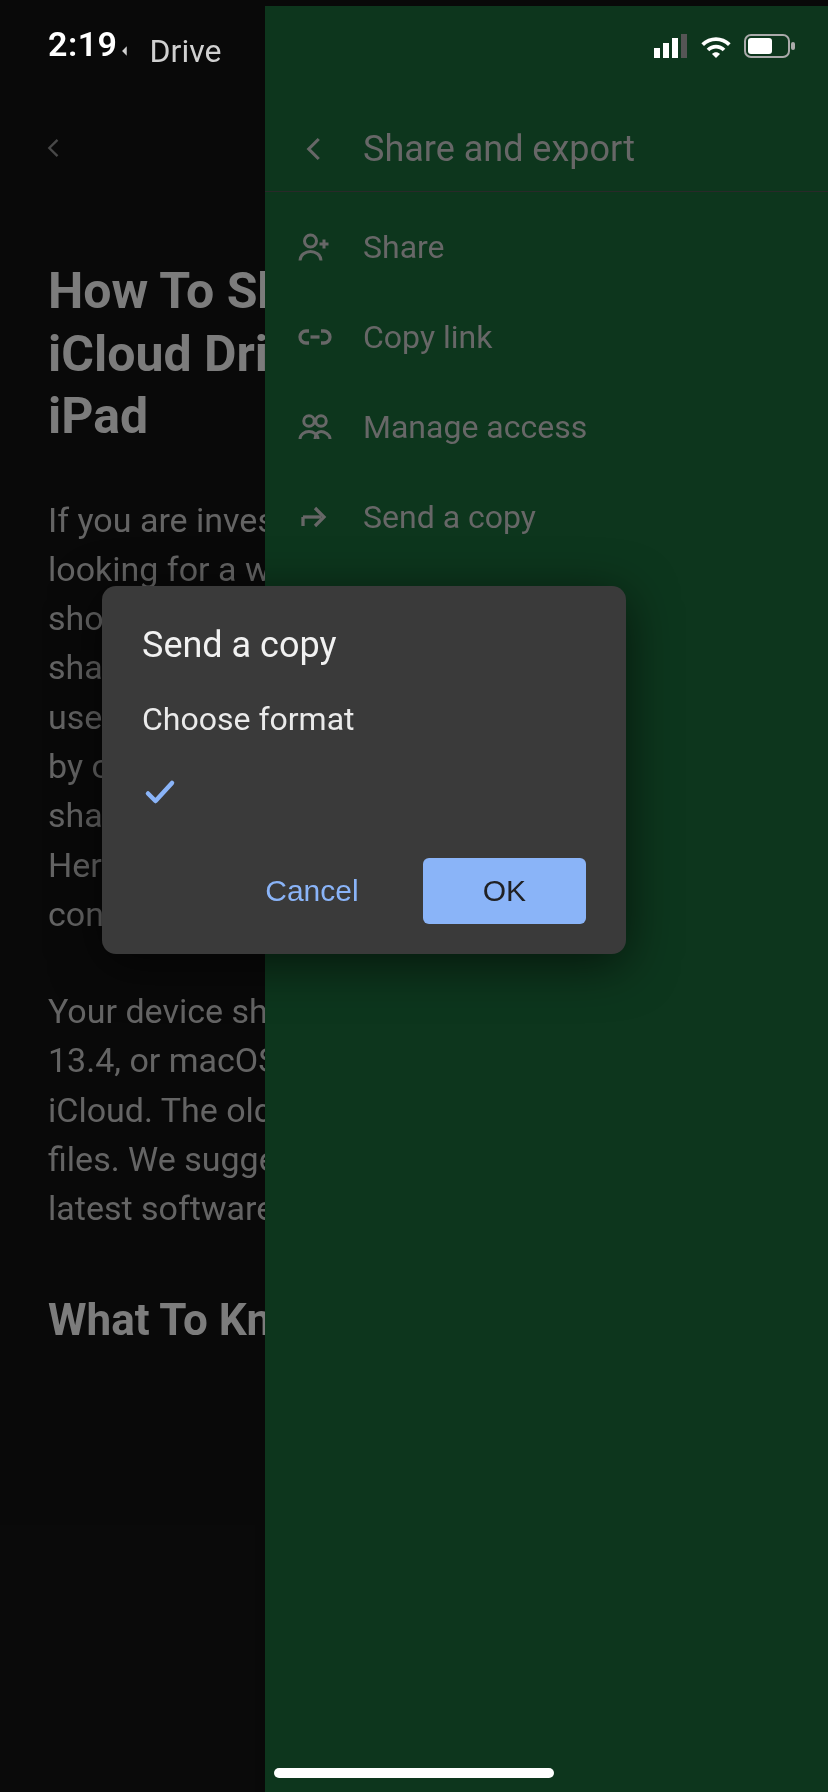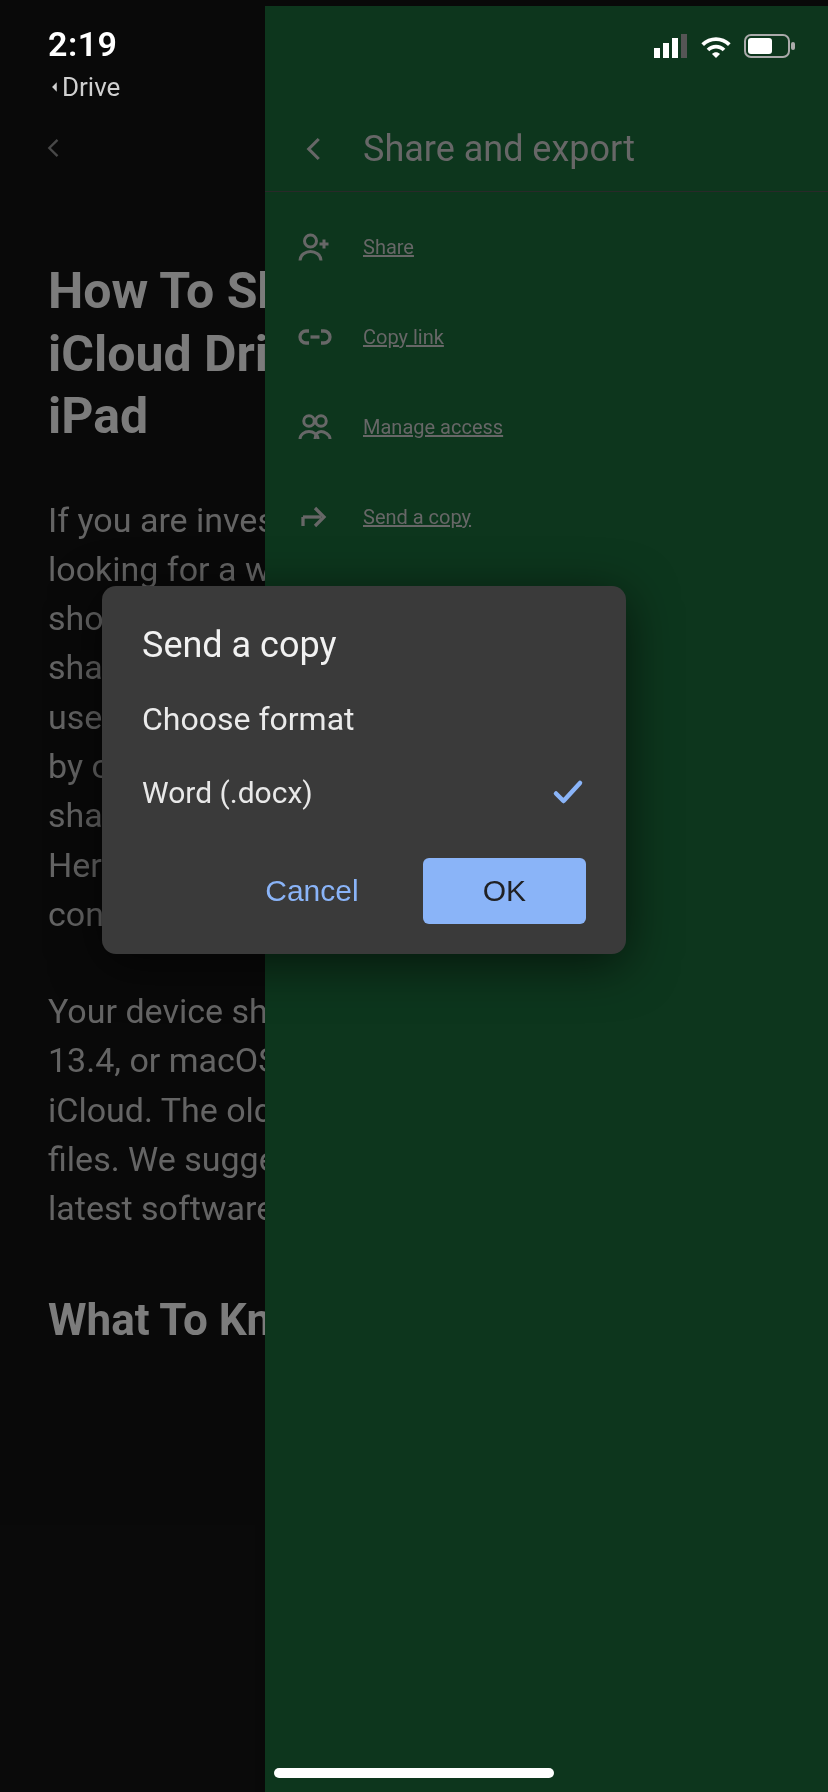--- a/index.html
+++ b/index.html
@@ -17,34 +17,34 @@
   .status-bar {
     position: absolute;
     top: 0; left: 0; right: 0;
     height: 100px;
     display: flex;
     align-items: flex-start;
     justify-content: space-between;
     padding: 24px 32px 0 48px;
     z-index: 5;
   }
-  .status-left { display: flex; flex-direction: column; }
+  .status-left { display: flex; }
   .status-time {
     font-size: 34px;
     font-weight: 600;
     color: #fff;
     letter-spacing: 0.5px;
   }
   .status-back-app {
-    font-size: 26px;
+    font-size: 32px;
     color: #d0d0d0;
     margin-top: 8px;
     display: flex;
     align-items: center;
-    gap: 0;
+    gap: 18px;
   }
   .status-back-app svg { width: 14px; height: 14px; }
   .status-right {
     display: flex;
     align-items: center;
     gap: 12px;
     padding-top: 10px;
   }
   .status-right svg { display: block; }
 
@@ -123,24 +123,23 @@
     align-items: center;
     height: 90px;
     padding: 0 20px;
   }
   .panel-item .icon-slot {
     width: 60px;
     display: flex;
     justify-content: center;
   }
   .panel-item-label {
-    font-size: 20px;
+    font-size: 32px;
     color: #9e9e9e;
     margin-left: 18px;
-    text-decoration: underline;
   }
   .panel-item svg { stroke: #9e9e9e; fill: none; }
 
   
   .scrim {
     position: absolute;
     inset: 0;
     background: rgba(0,0,0,0.35);
     z-index: 6;
   }
@@ -330,21 +329,20 @@
     </span>
   </div>
 </div>
 
 <div class="dialog">
   <div class="dialog-title">Send a copy</div>
   <div class="dialog-subtitle">Choose format</div>
 
 
   <div class="dialog-option">
-    <span>Word (.docx)</span>
     <span class="check">
       <svg viewBox="0 0 24 24" width="36" height="36" fill="none" stroke="#8ab4f8" stroke-width="3" stroke-linecap="round" stroke-linejoin="round">
           <path d="M4 13l5 5L20 6"></path>
         </svg>
     </span>
   </div>
 
   <div class="dialog-actions">
     <button class="btn-cancel">Cancel</button>
     <button class="btn-ok">OK</button>

